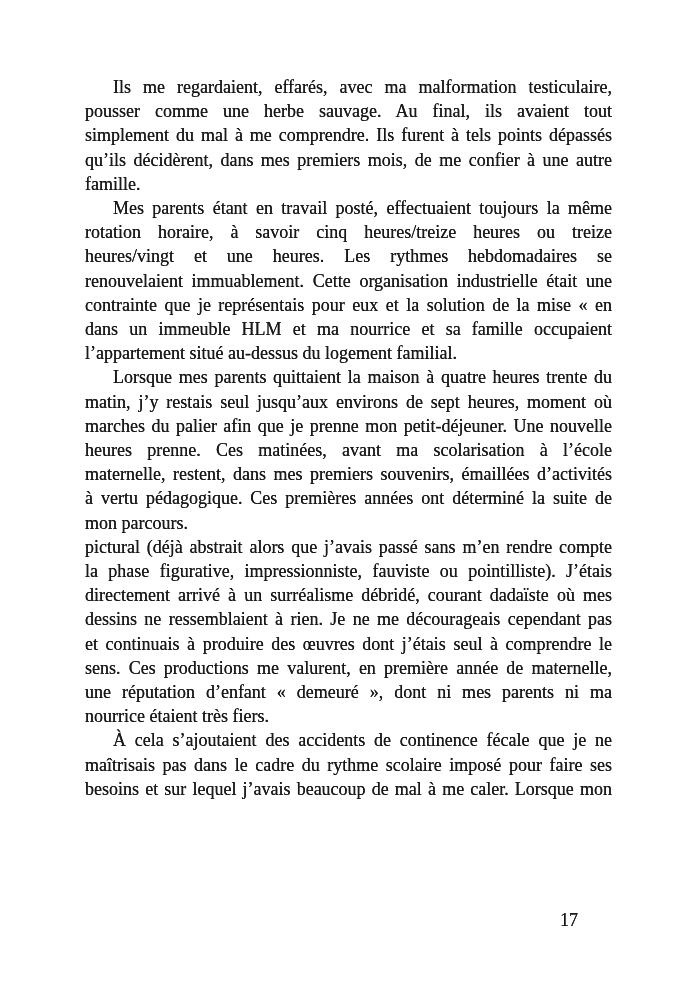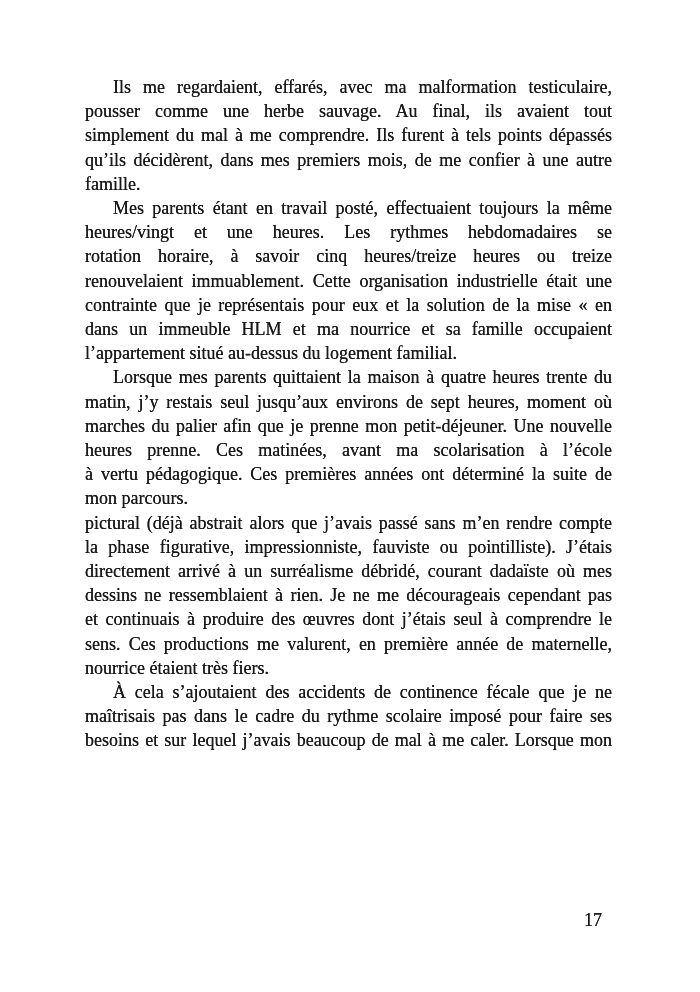--- a/index.html
+++ b/index.html
@@ -35,55 +35,57 @@
     text-align-last: justify;
   }
   .line.para-start {
     text-indent: 28px;
   }
   .line.para-end {
     text-align-last: left;
   }
   .page-number {
     position: absolute;
-    left: 584px;
+    left: 560px;
     top: 908px;
     font-size: 18px;
     line-height: 24px;
     text-shadow: 0 0 0.4px currentColor;
   }
 </style>
 </head>
 <body>
 
 <div class="page">
   <div class="text-block" id="text-block">
       <div class="line para-start">Ils me regardaient, effarés, avec ma malformation testiculaire,</div>
       <div class="line">pousser comme une herbe sauvage. Au final, ils avaient tout</div>
       <div class="line">simplement du mal à me comprendre. Ils furent à tels points dépassés</div>
       <div class="line">qu’ils décidèrent, dans mes premiers mois, de me confier à une autre</div>
       <div class="line para-end">famille.</div>
       <div class="line para-start">Mes parents étant en travail posté, effectuaient toujours la même</div>
+      <div class="line">rotation horaire, à savoir cinq heures/treize heures ou treize</div>
       <div class="line">heures/vingt et une heures. Les rythmes hebdomadaires se</div>
-      <div class="line">rotation horaire, à savoir cinq heures/treize heures ou treize</div>
       <div class="line">renouvelaient immuablement. Cette organisation industrielle était une</div>
       <div class="line">contrainte que je représentais pour eux et la solution de la mise « en</div>
       <div class="line">dans un immeuble HLM et ma nourrice et sa famille occupaient</div>
       <div class="line para-end">l’appartement situé au-dessus du logement familial.</div>
       <div class="line para-start">Lorsque mes parents quittaient la maison à quatre heures trente du</div>
       <div class="line">matin, j’y restais seul jusqu’aux environs de sept heures, moment où</div>
       <div class="line">marches du palier afin que je prenne mon petit-déjeuner. Une nouvelle</div>
       <div class="line">heures prenne. Ces matinées, avant ma scolarisation à l’école</div>
+      <div class="line">maternelle, restent, dans mes premiers souvenirs, émaillées d’activités</div>
       <div class="line">à vertu pédagogique. Ces premières années ont déterminé la suite de</div>
       <div class="line para-end">mon parcours.</div>
       <div class="line">pictural (déjà abstrait alors que j’avais passé sans m’en rendre compte</div>
       <div class="line">la phase figurative, impressionniste, fauviste ou pointilliste). J’étais</div>
       <div class="line">directement arrivé à un surréalisme débridé, courant dadaïste où mes</div>
       <div class="line">dessins ne ressemblaient à rien. Je ne me décourageais cependant pas</div>
       <div class="line">et continuais à produire des œuvres dont j’étais seul à comprendre le</div>
       <div class="line">sens. Ces productions me valurent, en première année de maternelle,</div>
+      <div class="line">une réputation d’enfant « demeuré », dont ni mes parents ni ma</div>
       <div class="line para-end">nourrice étaient très fiers.</div>
       <div class="line para-start">À cela s’ajoutaient des accidents de continence fécale que je ne</div>
       <div class="line">maîtrisais pas dans le cadre du rythme scolaire imposé pour faire ses</div>
       <div class="line">besoins et sur lequel j’avais beaucoup de mal à me caler. Lorsque mon</div>
     </div>
   <div class="page-number">17</div>
 </div>
 
 </body></html>

